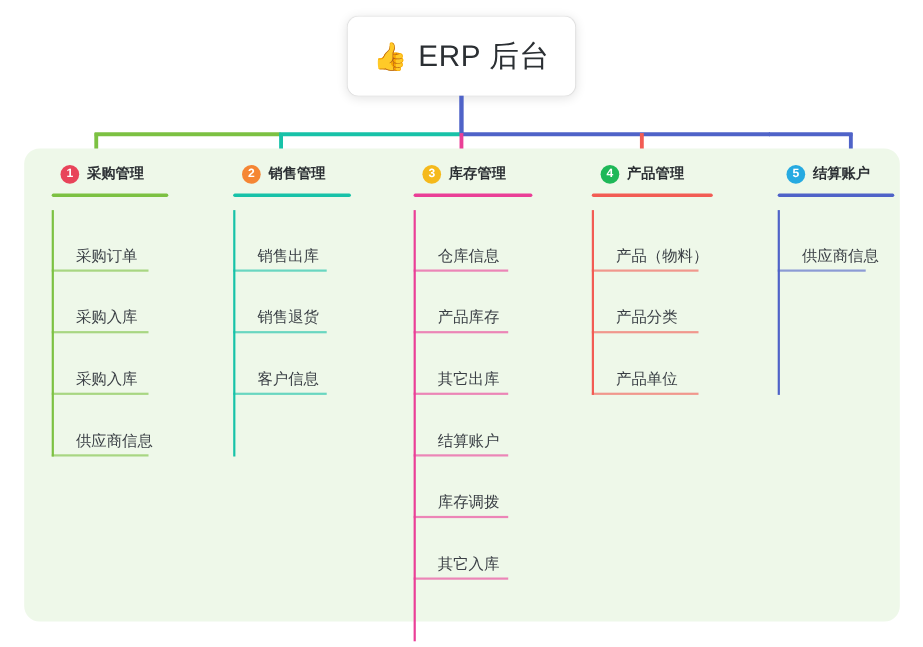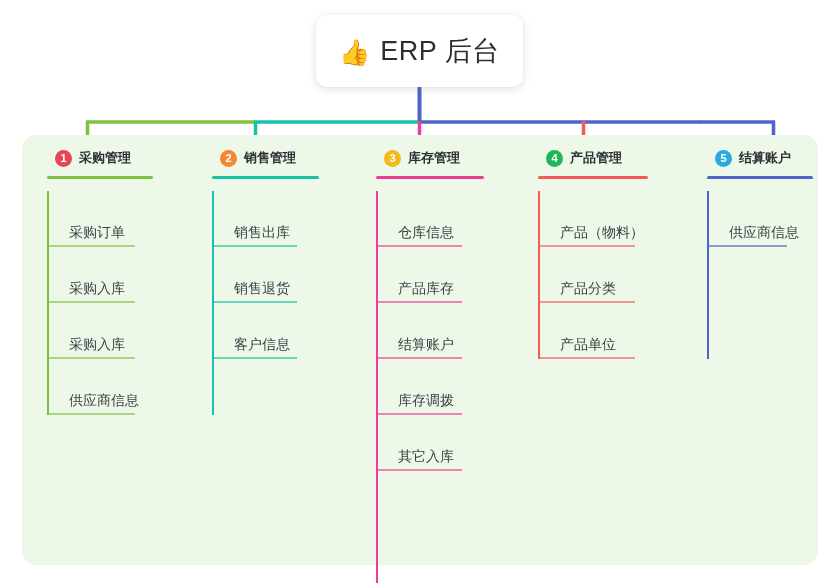--- a/index.html
+++ b/index.html
@@ -222,20 +222,24 @@
           <div class="spine" style="background: rgb(234, 63, 151); height: 392px;"></div>
           <div class="leaf">
             <span class="leaf-label">仓库信息</span>
             <div class="leaf-rule" style="background: rgb(234, 63, 151); width: 86px; opacity: 0.62;"></div>
           </div>
           <div class="leaf">
             <span class="leaf-label">产品库存</span>
             <div class="leaf-rule" style="background: rgb(234, 63, 151); width: 86px; opacity: 0.62;"></div>
           </div>
           <div class="leaf">
+            <span class="leaf-label">其它出库</span>
+            <div class="leaf-rule" style="background: rgb(234, 63, 151); width: 86px; opacity: 0.62;"></div>
+          </div>
+          <div class="leaf">
             <span class="leaf-label">结算账户</span>
             <div class="leaf-rule" style="background: rgb(234, 63, 151); width: 86px; opacity: 0.62;"></div>
           </div>
           <div class="leaf">
             <span class="leaf-label">库存调拨</span>
             <div class="leaf-rule" style="background: rgb(234, 63, 151); width: 86px; opacity: 0.62;"></div>
           </div>
           <div class="leaf">
             <span class="leaf-label">其它入库</span>
             <div class="leaf-rule" style="background: rgb(234, 63, 151); width: 86px; opacity: 0.62;"></div>

